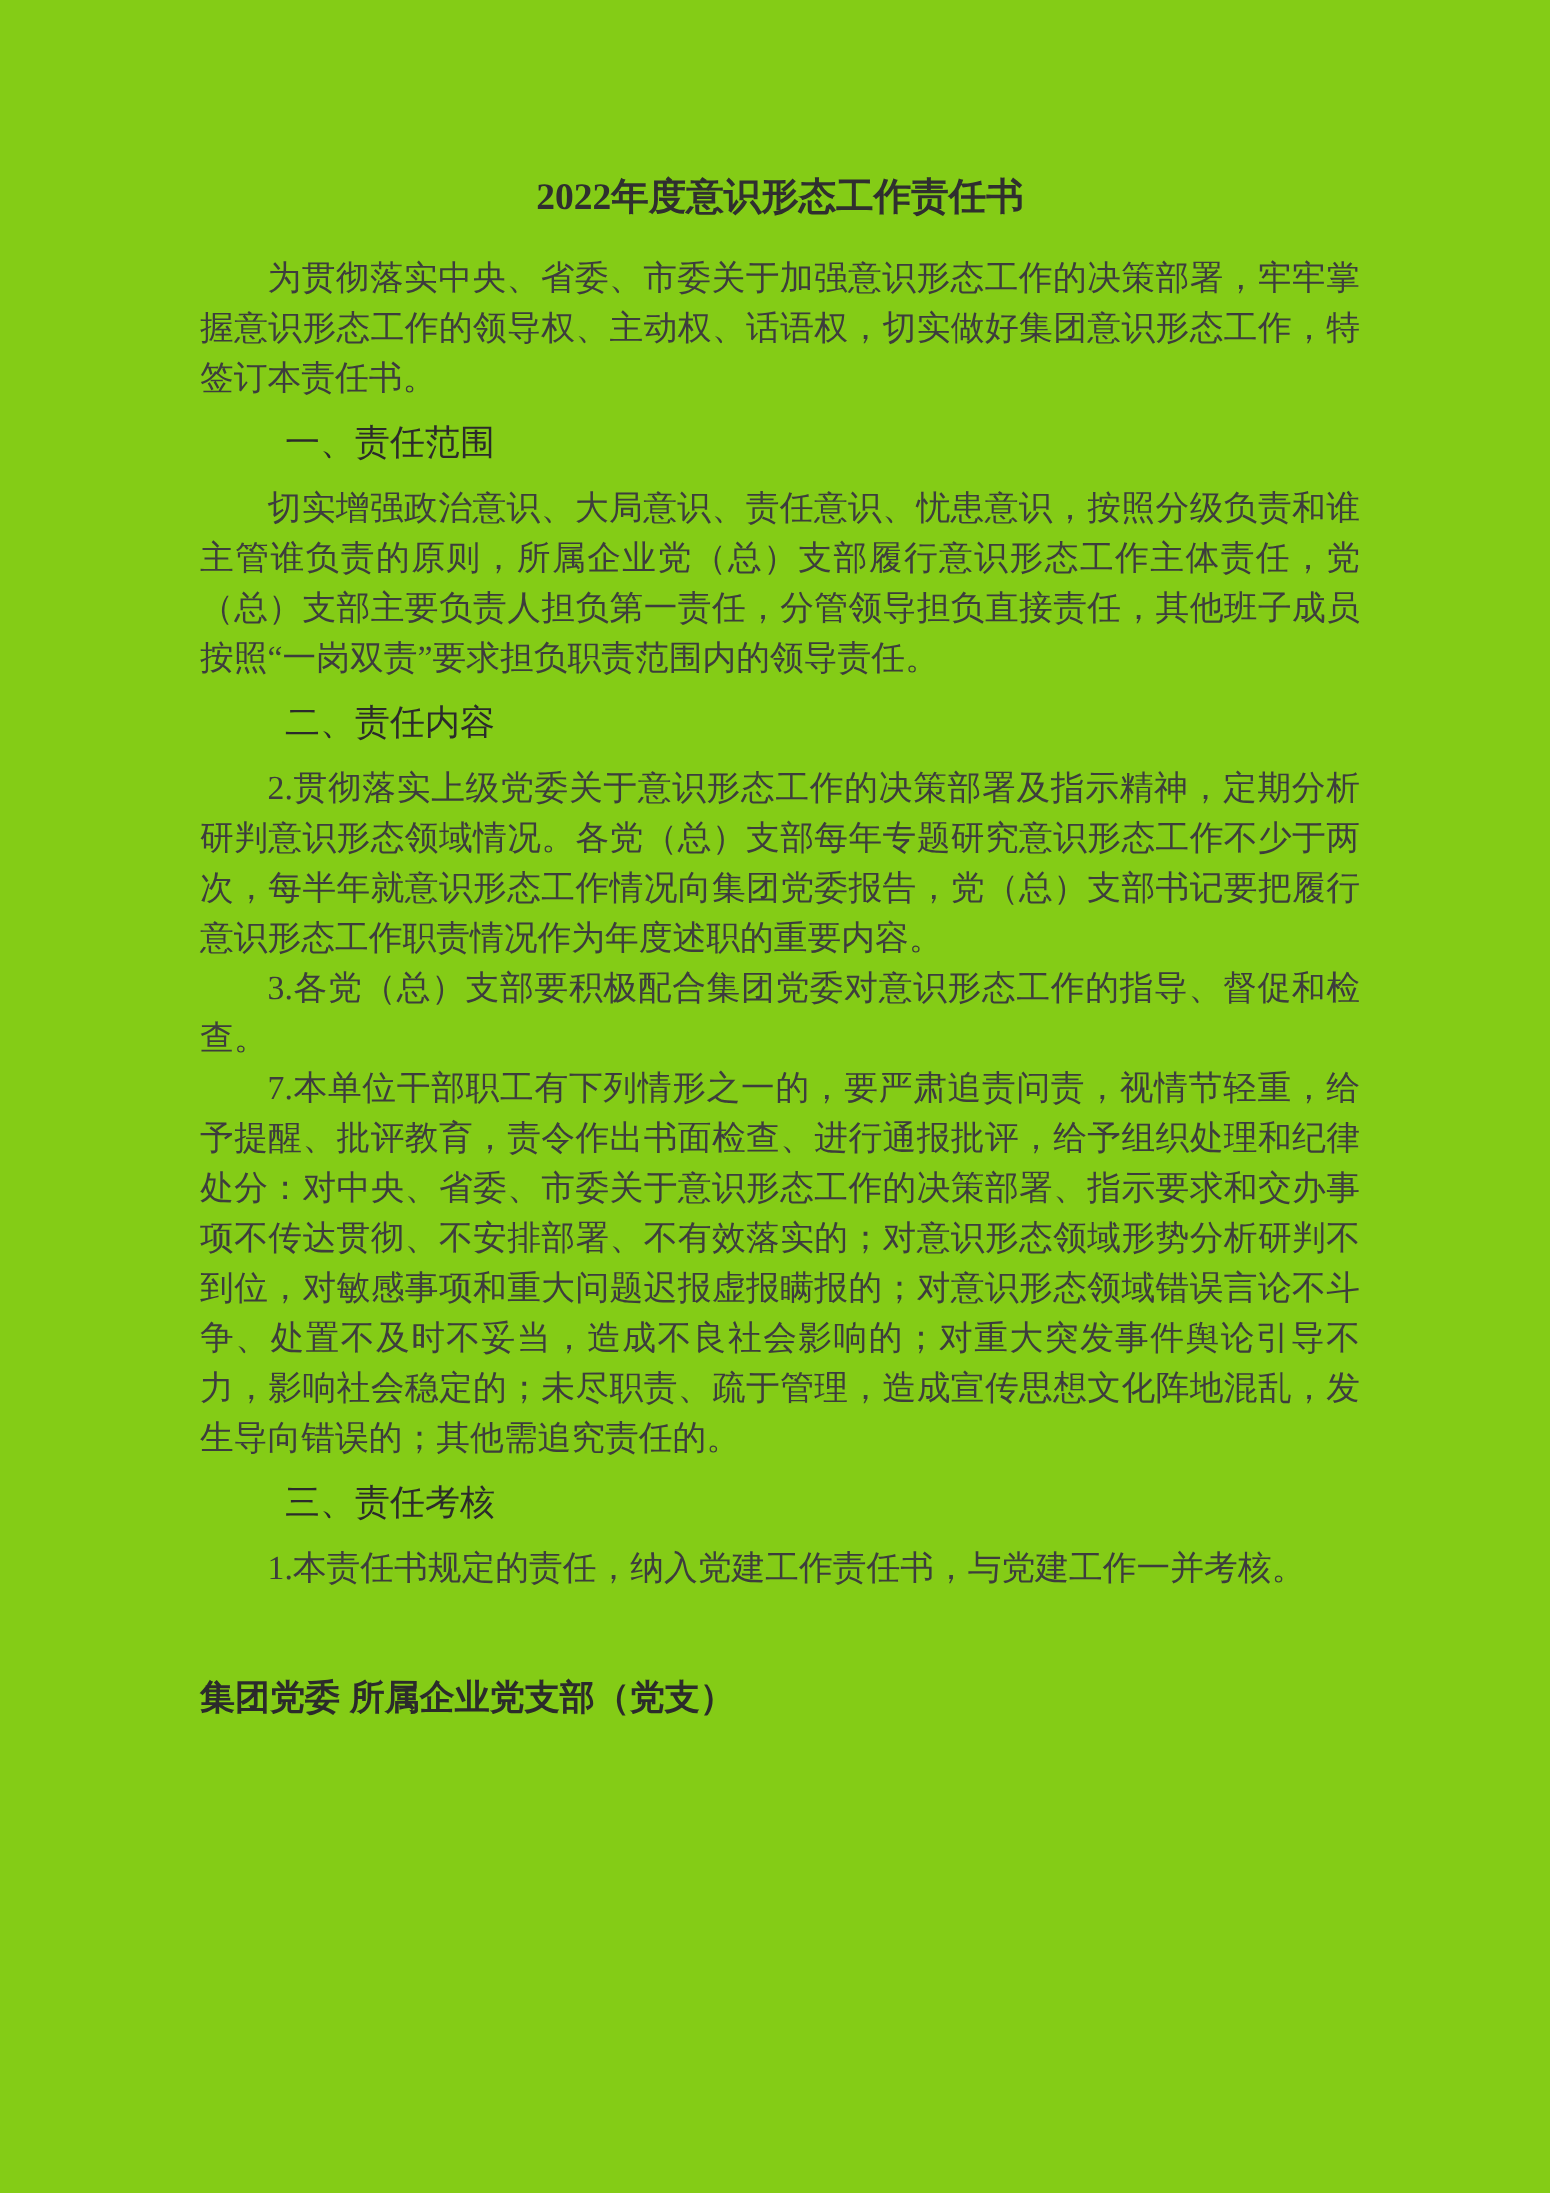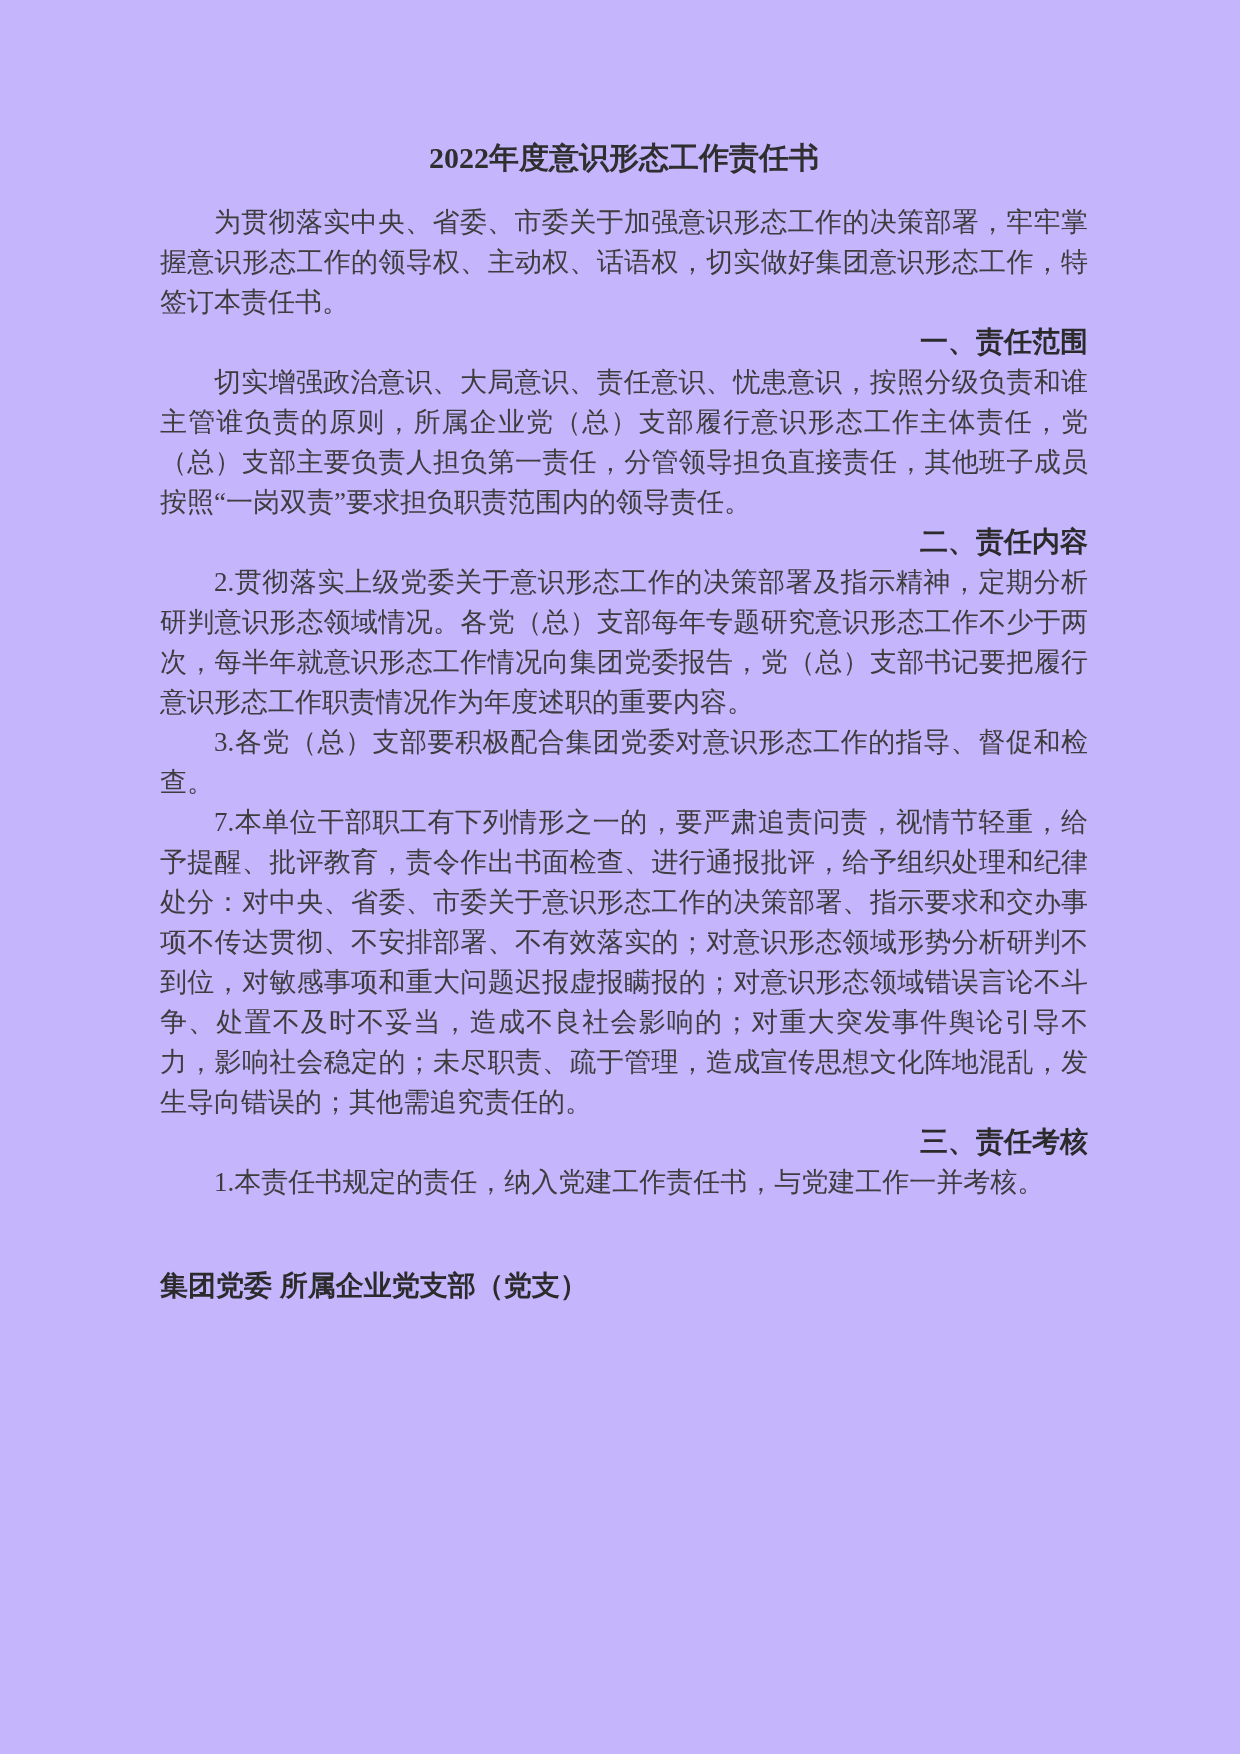--- a/index.html
+++ b/index.html
@@ -5,21 +5,21 @@
   html, body {
     margin: 0;
     padding: 0;
     background: #ffffff;
   }
   .page {
     position: relative;
     width: 1240px;
     height: 1754px;
     margin: 0 auto;
-    background: #c4b5fd;
+    background: #84cc16;
     box-sizing: border-box;
     padding: 138px 152px 0 160px;
     font-family: "Liberation Serif", "DejaVu Serif", serif;
     color: #3d3d3d;
     font-size: 27px;
     line-height: 40px;
     overflow: hidden;
   }
   .title {
     text-align: center;
@@ -31,27 +31,26 @@
     font-family: "Liberation Serif", "DejaVu Serif", serif;
   }
   .para {
     margin: 0;
     text-indent: 2em;
     text-align: justify;
     text-justify: inter-ideograph;
   }
   .heading {
     font-size: 28px;
-    font-weight: bold;
+    font-weight: normal;
     color: #2b2b2b;
-    margin: 0;
+    margin: 12px;
     text-indent: 2em;
     line-height: 40px;
     font-family: "Liberation Sans", "DejaVu Sans", sans-serif;
-    text-align: right;
   }
   .bold-run {
     font-weight: bold;
     color: #2b2b2b;
   }
   .signature {
     margin: 64px 0 0 0;
     text-align: left;
     font-weight: bold;
     font-size: 28px;

